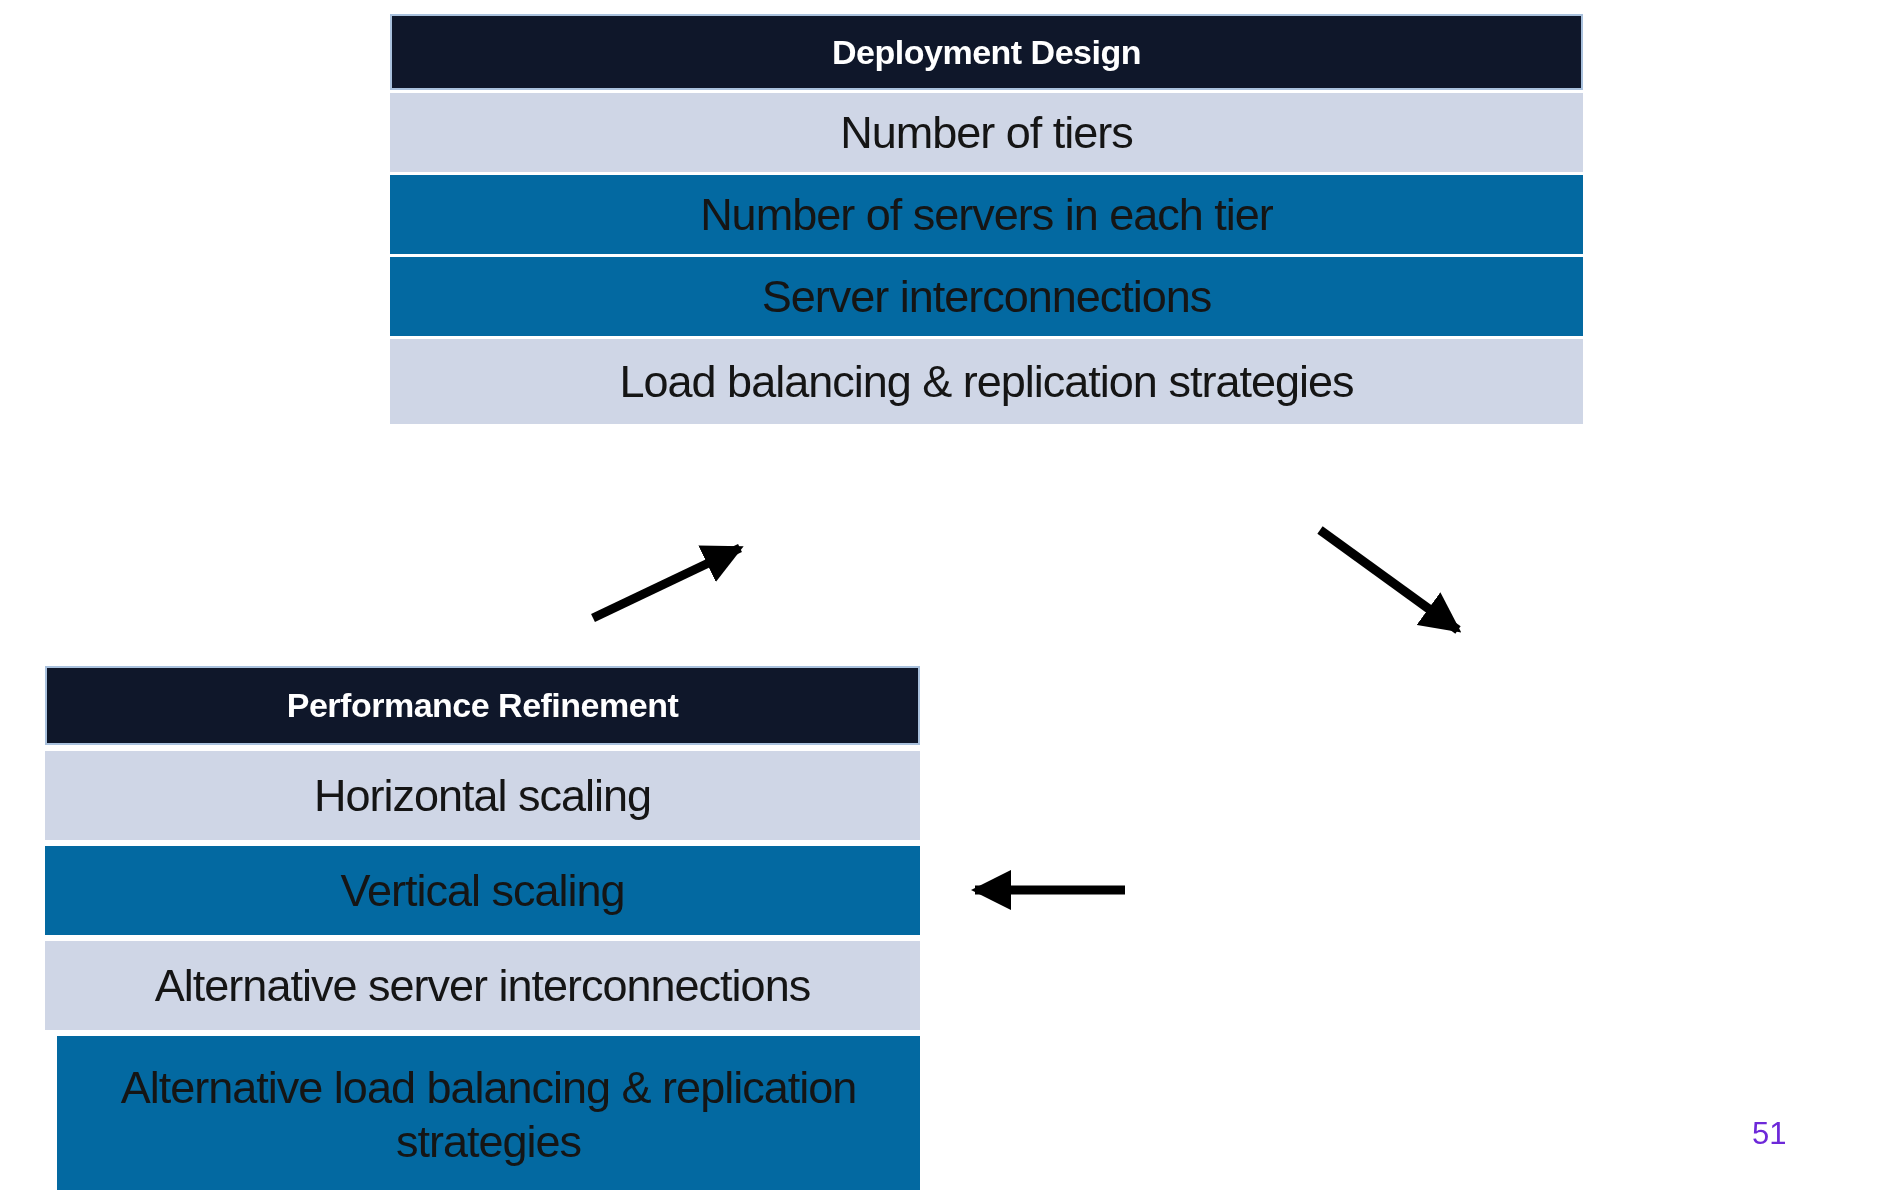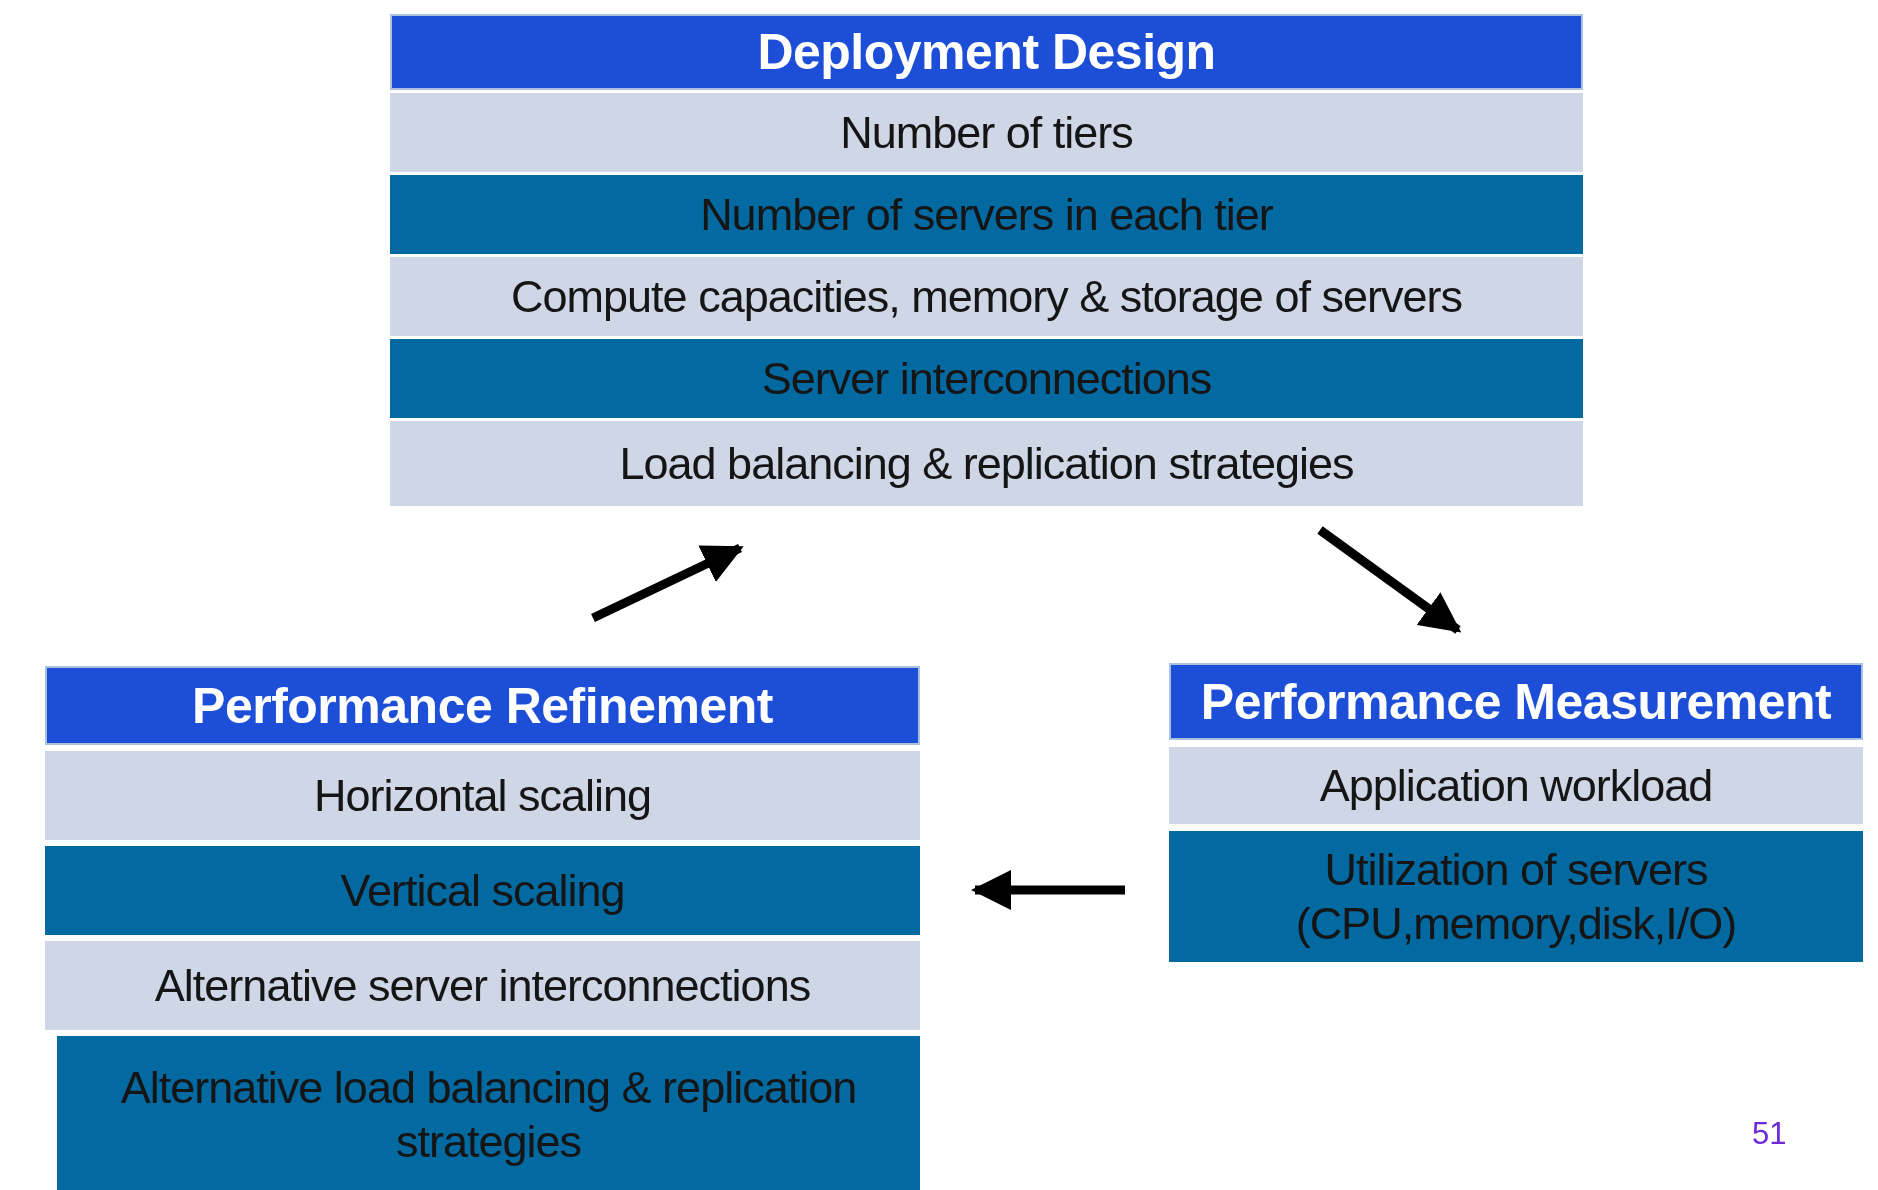--- a/index.html
+++ b/index.html
@@ -5,26 +5,26 @@
   html,body{margin:0;padding:0;background:#ffffff;}
   .canvas{
     position:relative;
     width:1878px;height:1190px;
     background:#ffffff;
     font-family:"Liberation Sans", sans-serif;
     overflow:hidden;
   }
   .tbl{position:absolute;}
   .tbl .hdr{
-    background:#1d4ed8;
+    background:#0f172a;
     border:2px solid #a9c1dd;
     box-sizing:border-box;
     color:#ffffff;
     font-weight:bold;
-    font-size:50px;
+    font-size:34px;
     letter-spacing:-0.5px;
     display:flex;align-items:center;justify-content:center;
     text-align:center;
   }
   .tbl .row{
     box-sizing:border-box;
     color:#151515;
     font-size:45px;
     letter-spacing:-1px;
     line-height:1.2;
@@ -66,38 +66,32 @@
 </style>
 </head>
 <body>
 
 <div class="canvas">
 
   <div class="tbl" id="design">
     <div class="hdr">Deployment Design</div>
     <div class="row dark">Number of tiers</div>
     <div class="row light">Number of servers in each tier</div>
-    <div class="row dark">Compute capacities, memory &amp; storage of servers</div>
     <div class="row light">Server interconnections</div>
     <div class="row dark last">Load balancing &amp; replication strategies</div>
   </div>
 
   <div class="tbl" id="refinement">
     <div class="hdr">Performance Refinement</div>
     <div class="row dark">Horizontal scaling</div>
     <div class="row light">Vertical scaling</div>
     <div class="row dark">Alternative server interconnections</div>
     <div class="row light last">Alternative load balancing &amp; replication strategies</div>
   </div>
 
-  <div class="tbl" id="measurement">
-    <div class="hdr">Performance Measurement</div>
-    <div class="row dark">Application workload</div>
-    <div class="row light last">Utilization of servers (CPU,memory,disk,I/O)</div>
-  </div>
 
   <svg class="arrow-layer" width="1878" height="1190" viewBox="0 0 1878 1190">
     <defs>
       <marker id="ah" viewBox="0 0 10 10" refX="9" refY="5" markerWidth="4.5" markerHeight="4.5" orient="auto-start-reverse">
         <path d="M0,0 L10,5 L0,10 z" fill="#000000"></path>
       </marker>
     </defs>
     <line x1="593" y1="618" x2="740" y2="548" stroke="#000000" stroke-width="9" marker-end="url(#ah)"></line>
     <line x1="1320" y1="530" x2="1458" y2="630" stroke="#000000" stroke-width="9" marker-end="url(#ah)"></line>
     <line x1="1125" y1="890" x2="975" y2="890" stroke="#000000" stroke-width="9" marker-end="url(#ah)"></line>

